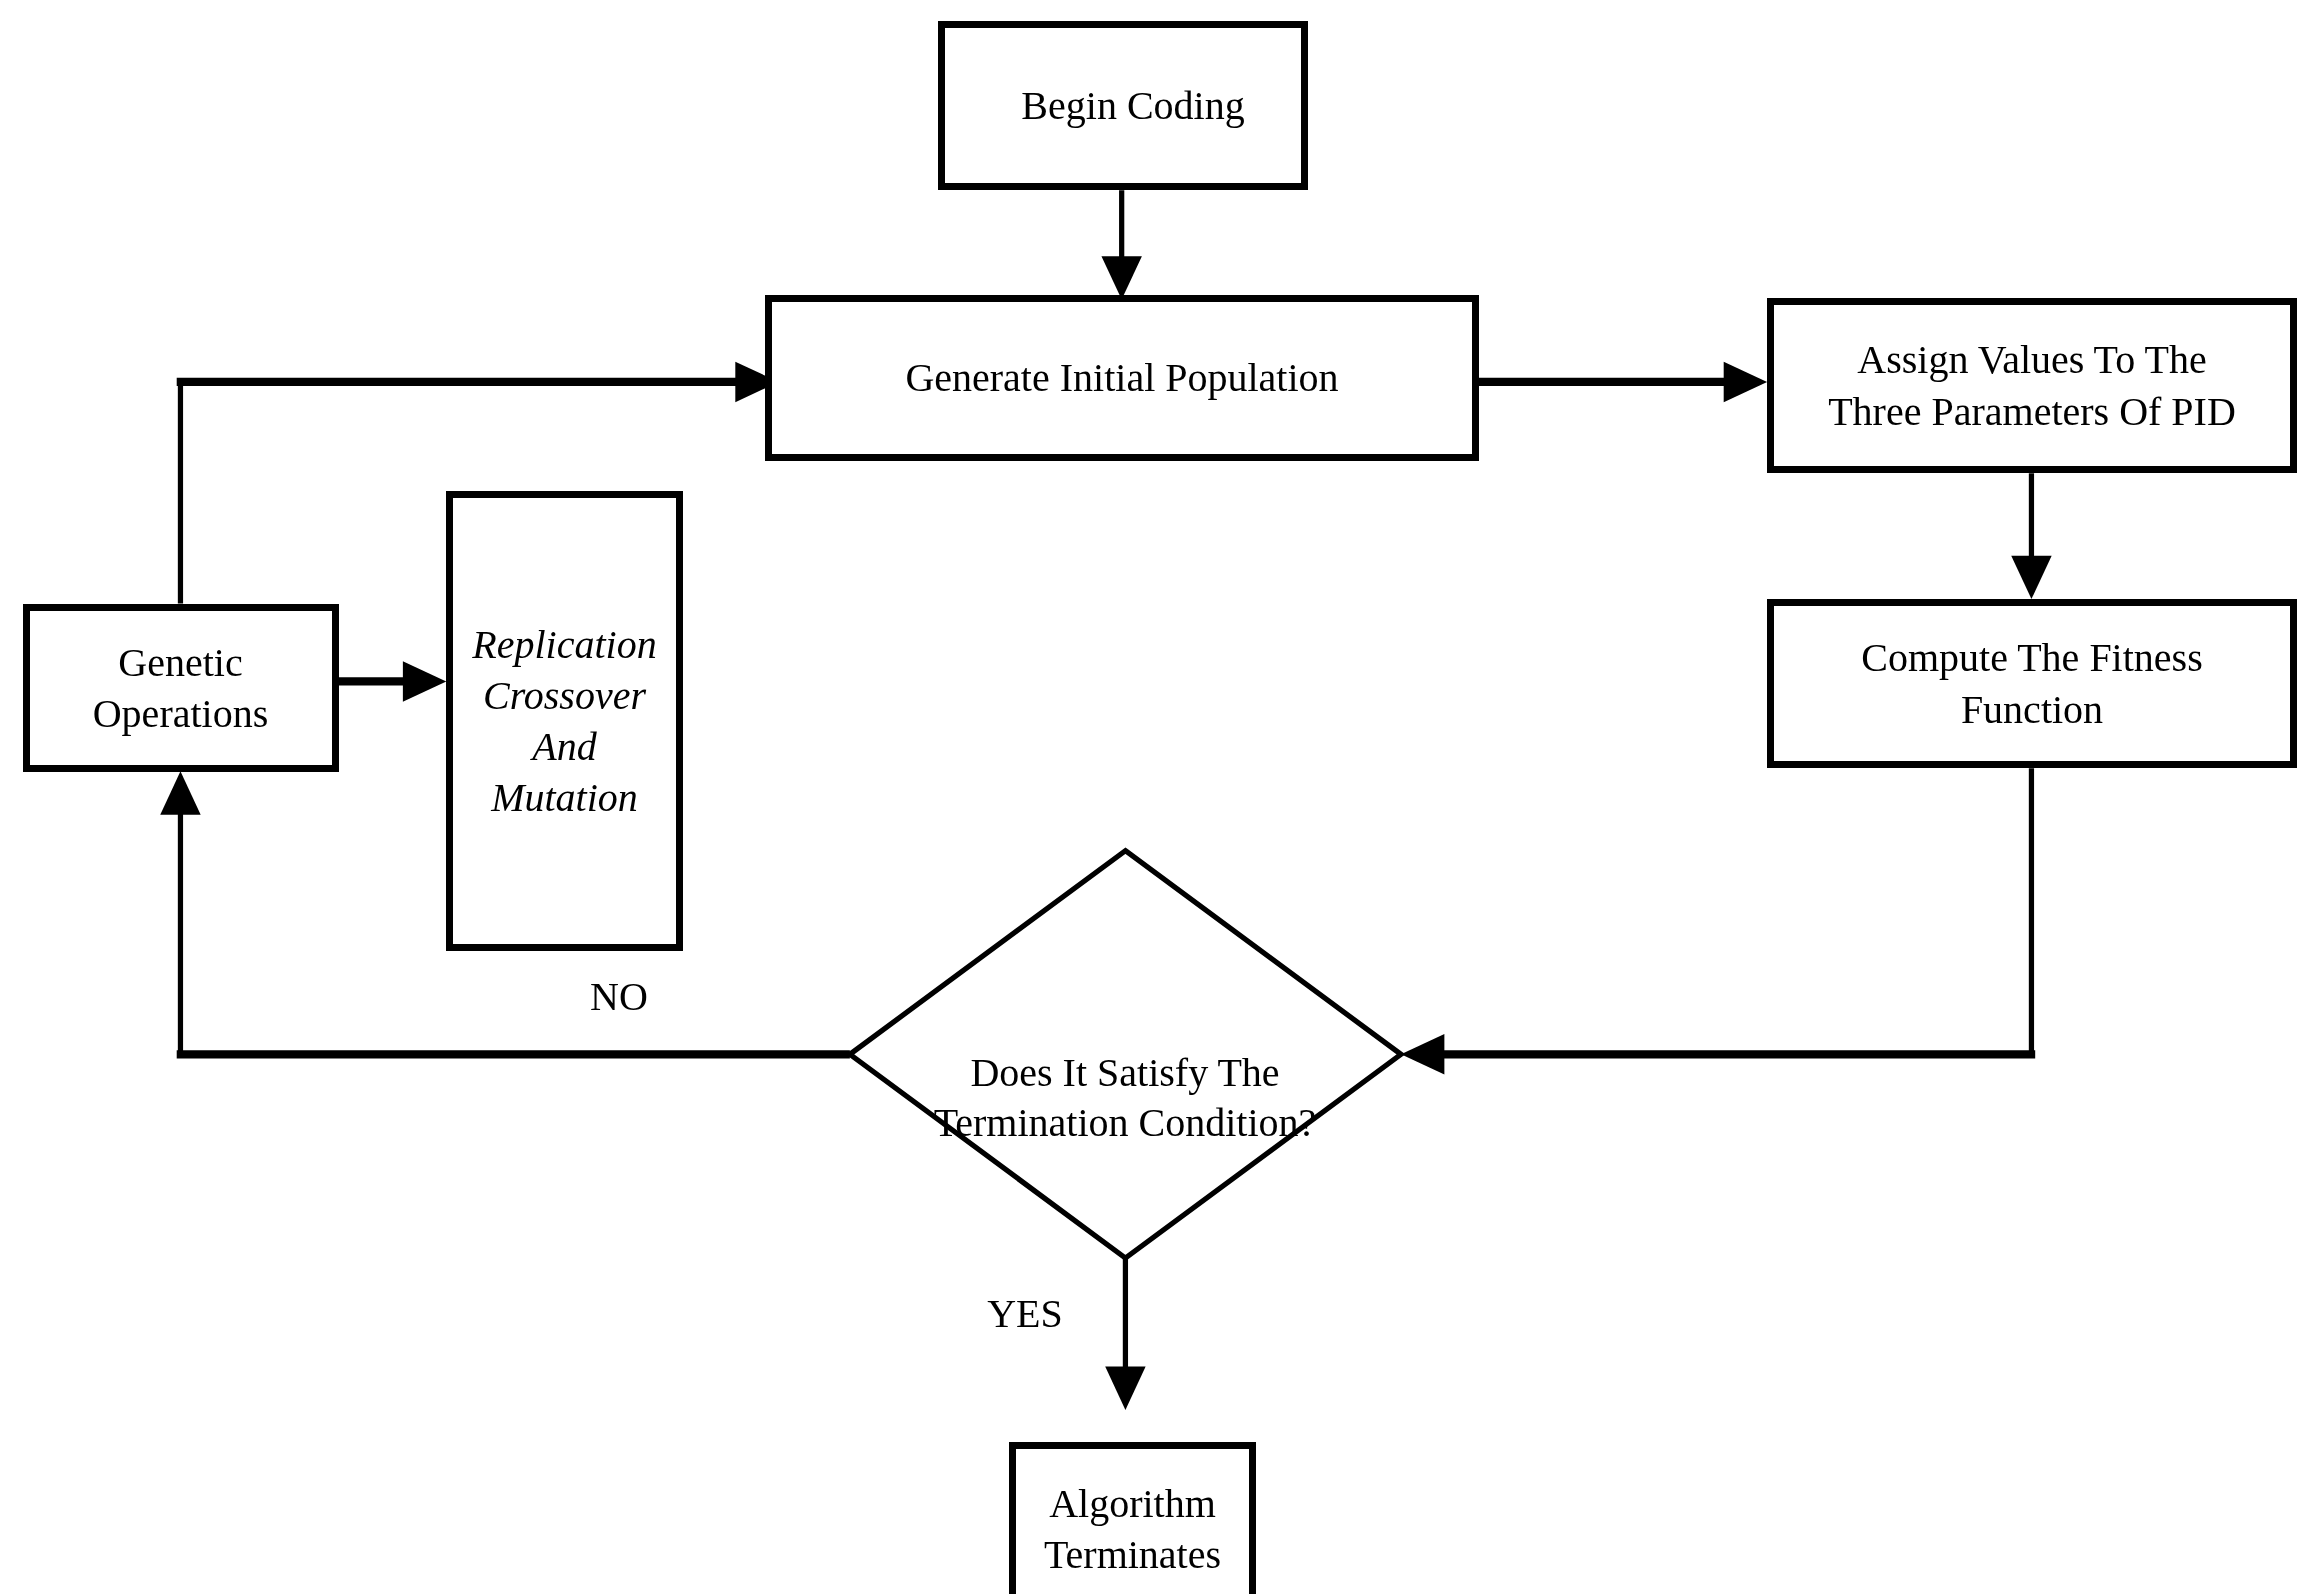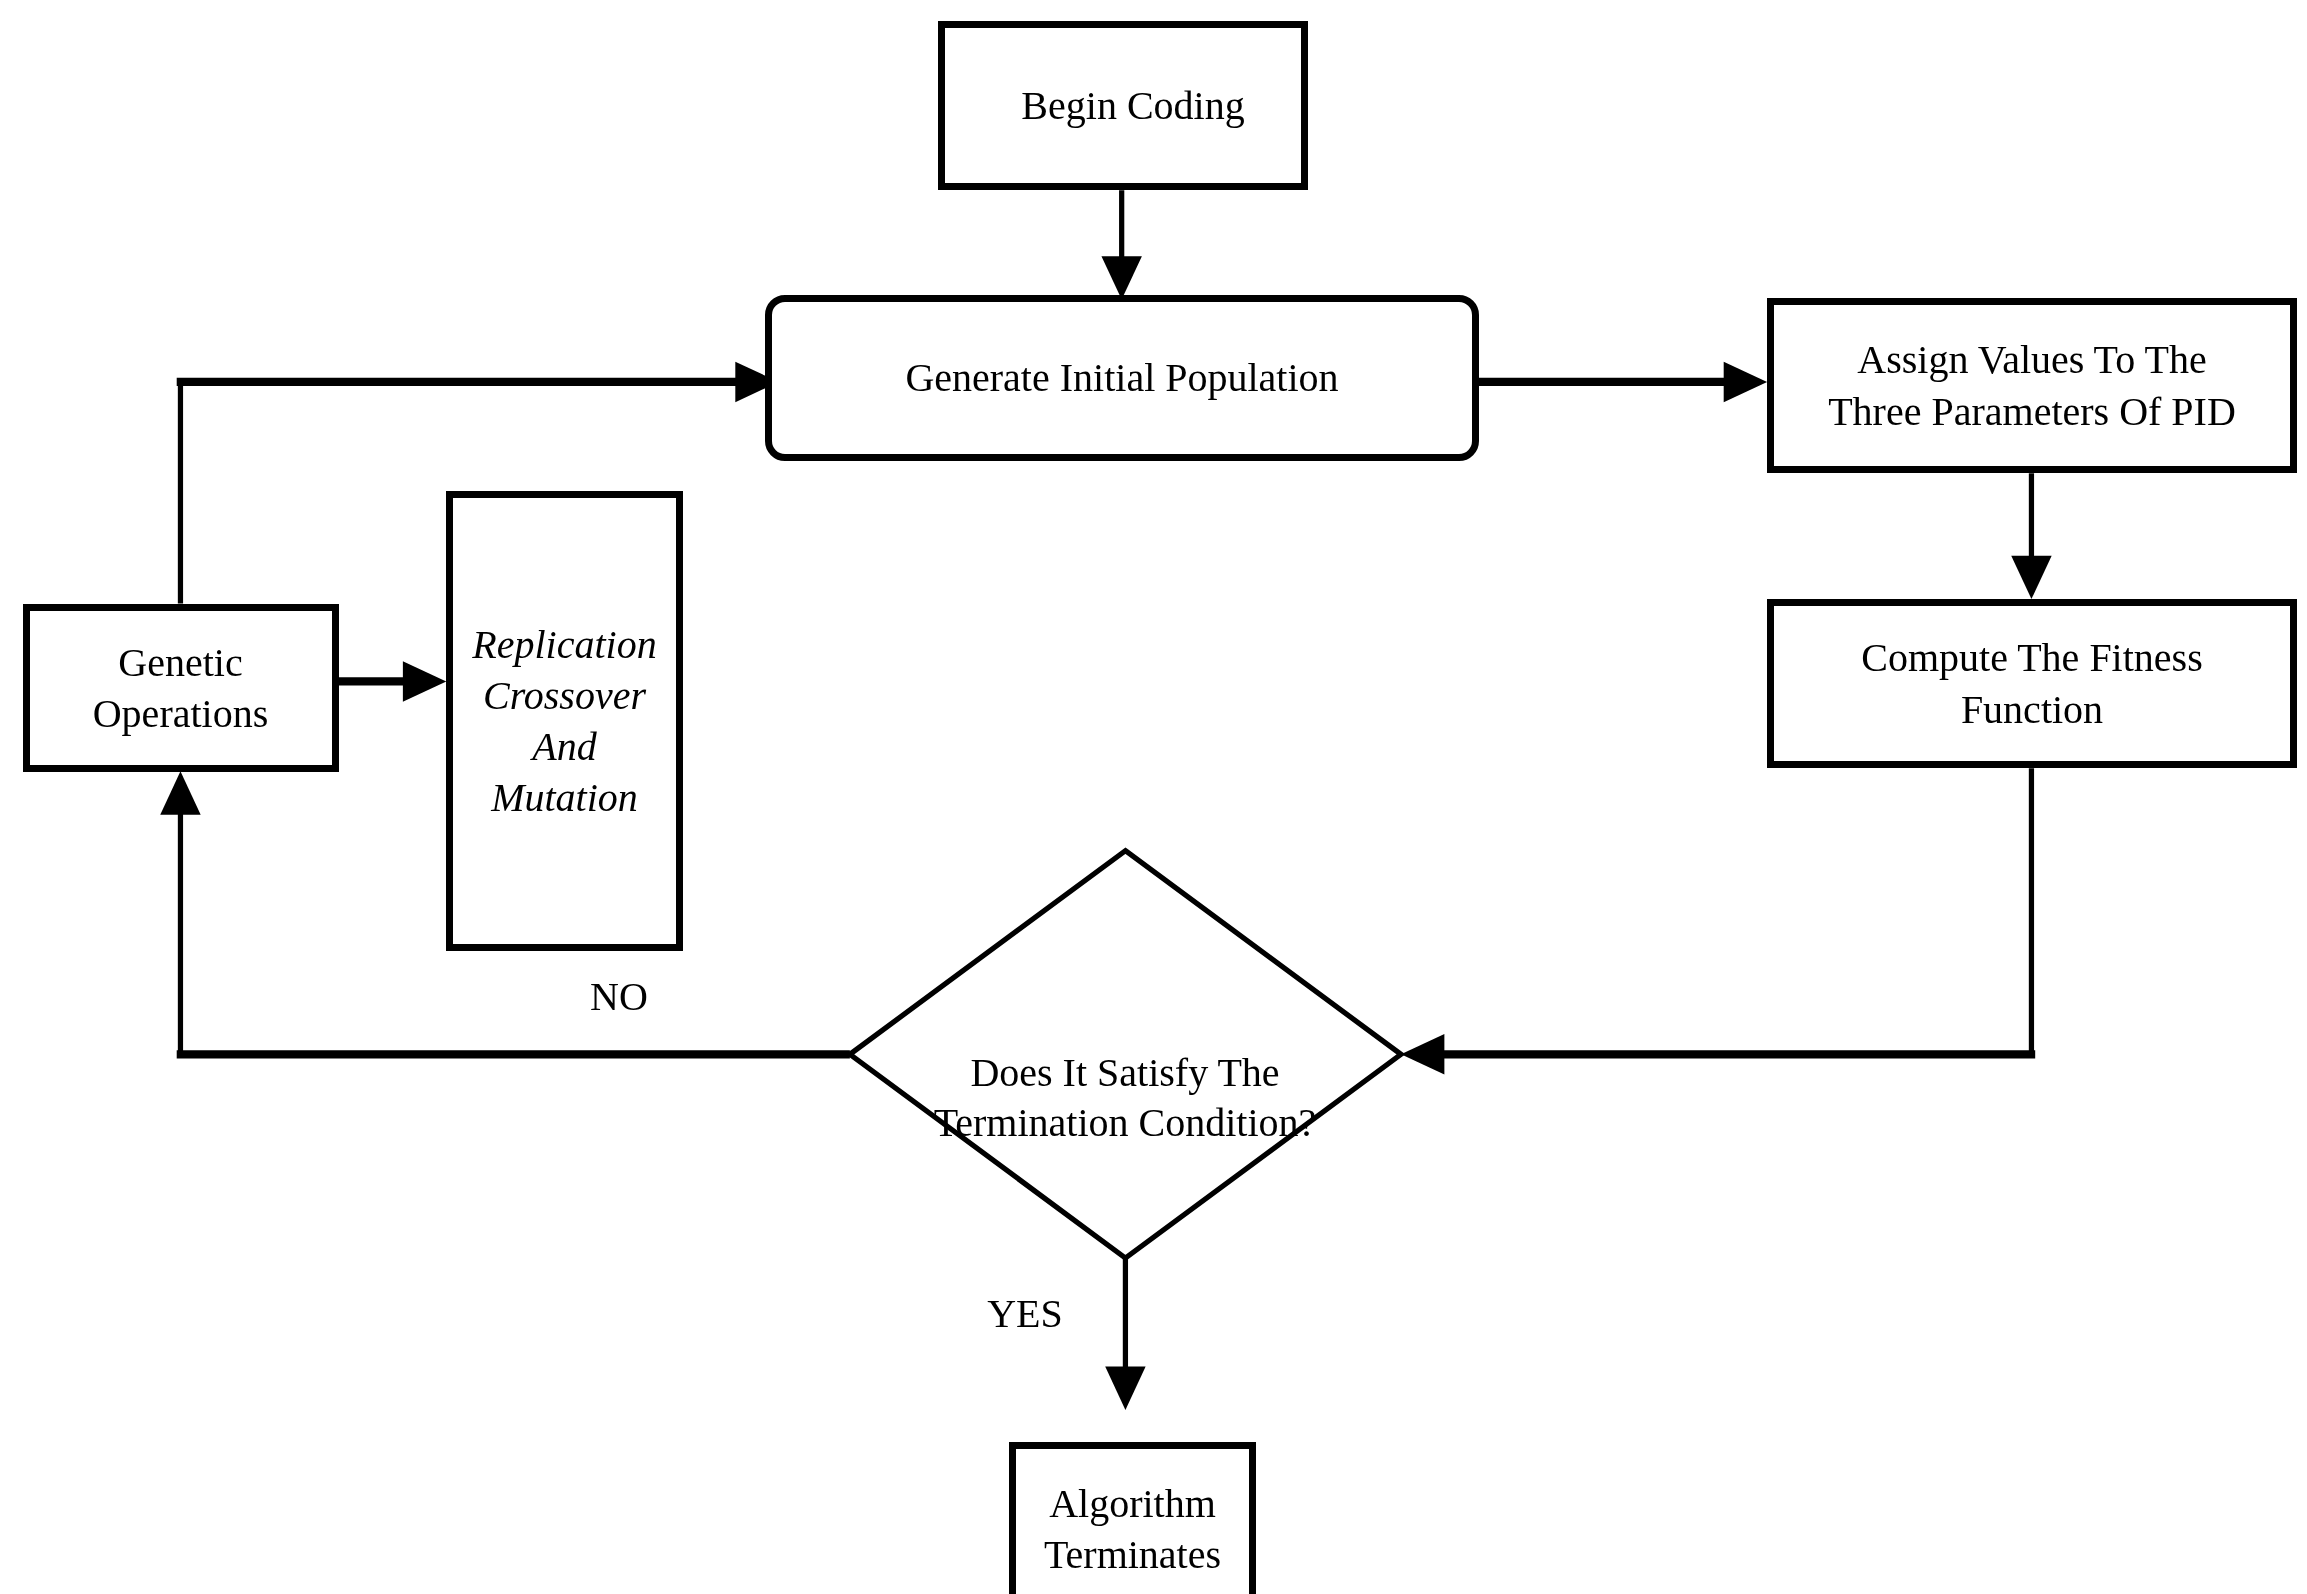--- a/index.html
+++ b/index.html
@@ -38,21 +38,21 @@
   .floating-label {
     position: absolute;
     text-align: center;
     font-size: 40px;
     line-height: 1.25;
     white-space: pre-line;
     background: transparent;
   }
   
   #node-begin       { left: 938px; top: 21px;   width: 370px; height: 169px; padding-left: 20px; }
-  #node-generate    { left: 765px; top: 295px;  width: 714px; height: 166px; border-radius: 20px; }
+  #node-generate    { left: 765px; top: 295px;  width: 714px; height: 166px; }
   #node-assign      { left: 1767px; top: 298px;  width: 530px; height: 175px; }
   #node-compute     { left: 1767px; top: 599px;  width: 530px; height: 169px; }
   #node-genetic     { left: 22.5px;   top: 604px;  width: 316px; height: 168px; }
   #node-replication { left: 446px;  top: 491px;  width: 237px; height: 460px; font-style: italic; }
   #node-terminate   { left: 1009px; top: 1410px; width: 247px; height: 174px; margin-top: 32px; }
   #label-decision   { left: 818px; top: 1000px; width: 614px; margin-top: 48px; }
   #label-no         { left: 544px;  top: 972px; width: 150px; }
   #label-yes        { left: 950px; top: 1289px; width: 150px; }
 </style>
 </head>

